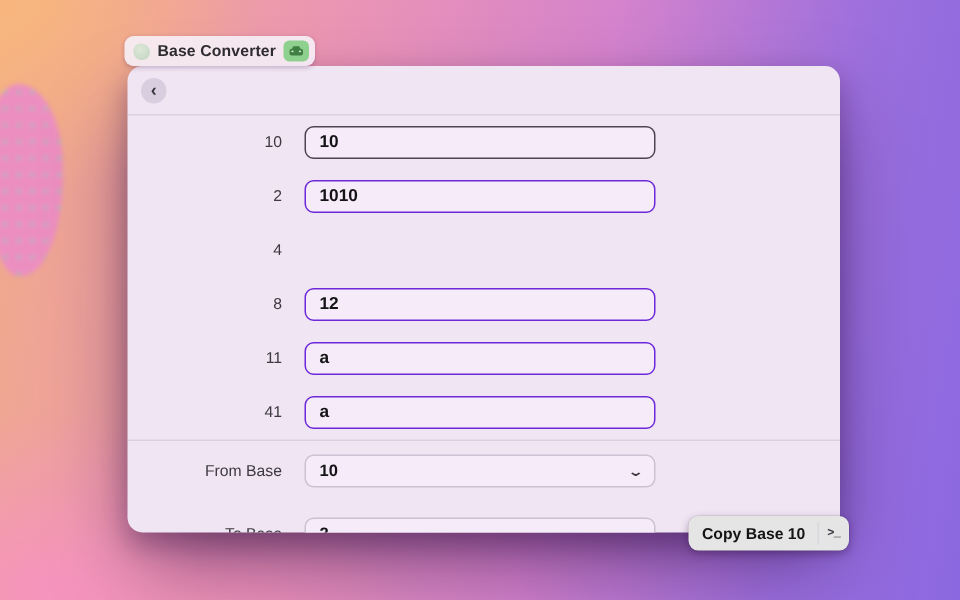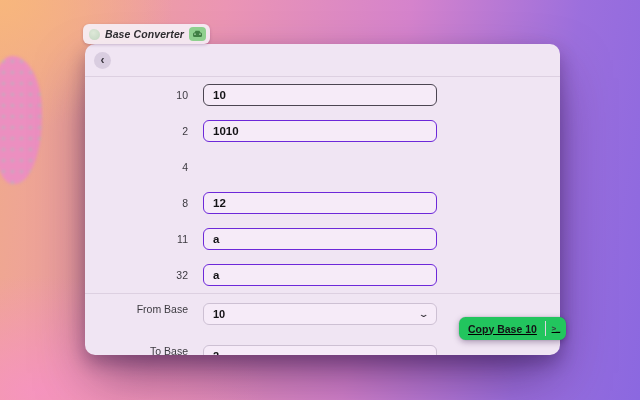--- a/index.html
+++ b/index.html
@@ -29,21 +29,20 @@
 
   
   .app-tab {
     position:absolute; left:83px; top:24px; height:20px;
     display:flex; align-items:center; gap:5px;
     padding:0 4px 0 6px;
     background:rgba(246,240,247,0.9);
     border-radius:6px;
     box-shadow:0 1px 3px rgba(80,30,90,0.25);
     z-index:3;
-    font-style:italic;
   }
   .tab-app-icon {
     width:11px; height:11px; border-radius:45% 55% 50% 50%;
     background:radial-gradient(circle at 40% 35%, #dbe8d6, #bcd3bb);
     opacity:0.9;
   }
   .app-tab-title { font-size:10.5px; font-weight:700; color:#2e2c30; letter-spacing:0.1px; }
   .green-badge {
     width:17px; height:14px; border-radius:4px;
     background:#8ed08e;
@@ -82,47 +81,46 @@
     background:#f6ebf8;
     padding:0 9px; font-size:11.5px; font-weight:700; color:#141316;
     font-family:"Liberation Sans","DejaVu Sans",sans-serif;
     outline:none;
   }
   .row-input.focused { border:1.5px solid #4c4552; }
 
   .section-divider { height:1px; background:rgba(60,30,70,0.1); }
 
   .select-section { padding-top:9px; }
-  .select-row { display:flex; align-items:flex-start; height:22px; margin-bottom:20px; }
+  .select-row { display:flex; align-items:center; height:22px; margin-bottom:20px; }
   .select-label {
     width:103px; text-align:right; font-size:10.5px; color:#3c3a40; flex:none;
   }
   .select-box {
     margin-left:15px; width:234px; height:22px;
     border:1px solid #cdc0d3; border-radius:6px;
     background:#f6ebf8;
     display:flex; align-items:center;
     padding:0 8px 0 9px;
     font-size:11px; font-weight:700; color:#141316;
     cursor:pointer;
   }
   .chevron-down {
     margin-left:auto; font-size:9px; color:#3a363e; font-weight:700;
     transform:scaleX(1.5); line-height:1;
   }
 
   
   .copy-btn {
-    position:absolute; left:459px; top:317px; height:23px;
+    position:absolute; left:459px; top:344px; height:23px;
     display:flex; align-items:stretch;
-    background:#22c55e; border:none; border-radius:6.5px;
+    background:#e5e5e5; border:none; border-radius:6.5px;
     box-shadow:0 2px 6px rgba(40,10,60,0.35), 0 0 0 0.5px rgba(0,0,0,0.08);
     cursor:pointer; z-index:4; padding:0;
     font-family:"Liberation Sans","DejaVu Sans",sans-serif;
-    text-decoration:underline;
   }
   .copy-btn-label {
     display:flex; align-items:center; padding:0 8px 0 9px;
     font-size:10.5px; font-weight:700; color:#141316; white-space:nowrap;
   }
   .copy-btn-sep { width:1px; background:#dcd6de; margin:4px 0; }
   .copy-btn-shortcut {
     display:flex; align-items:center; justify-content:center;
     width:20px; font-family:"Liberation Mono","DejaVu Sans Mono",monospace;
     font-size:8px; font-weight:700; color:#39343d; letter-spacing:-0.5px;
@@ -169,21 +167,21 @@
     </div>
     <div class="row">
       <span class="row-label">8</span>
       <input class="row-input" value="12" style="">
     </div>
     <div class="row">
       <span class="row-label">11</span>
       <input class="row-input" value="a" style="">
     </div>
     <div class="row">
-      <span class="row-label">32</span>
+      <span class="row-label">41</span>
       <input class="row-input" value="a" style="">
     </div>
   </div>
 
   <div class="section-divider"></div>
 
   <div class="select-section">
     <div class="select-row">
       <span class="select-label">From Base</span>
       <div class="select-box">

